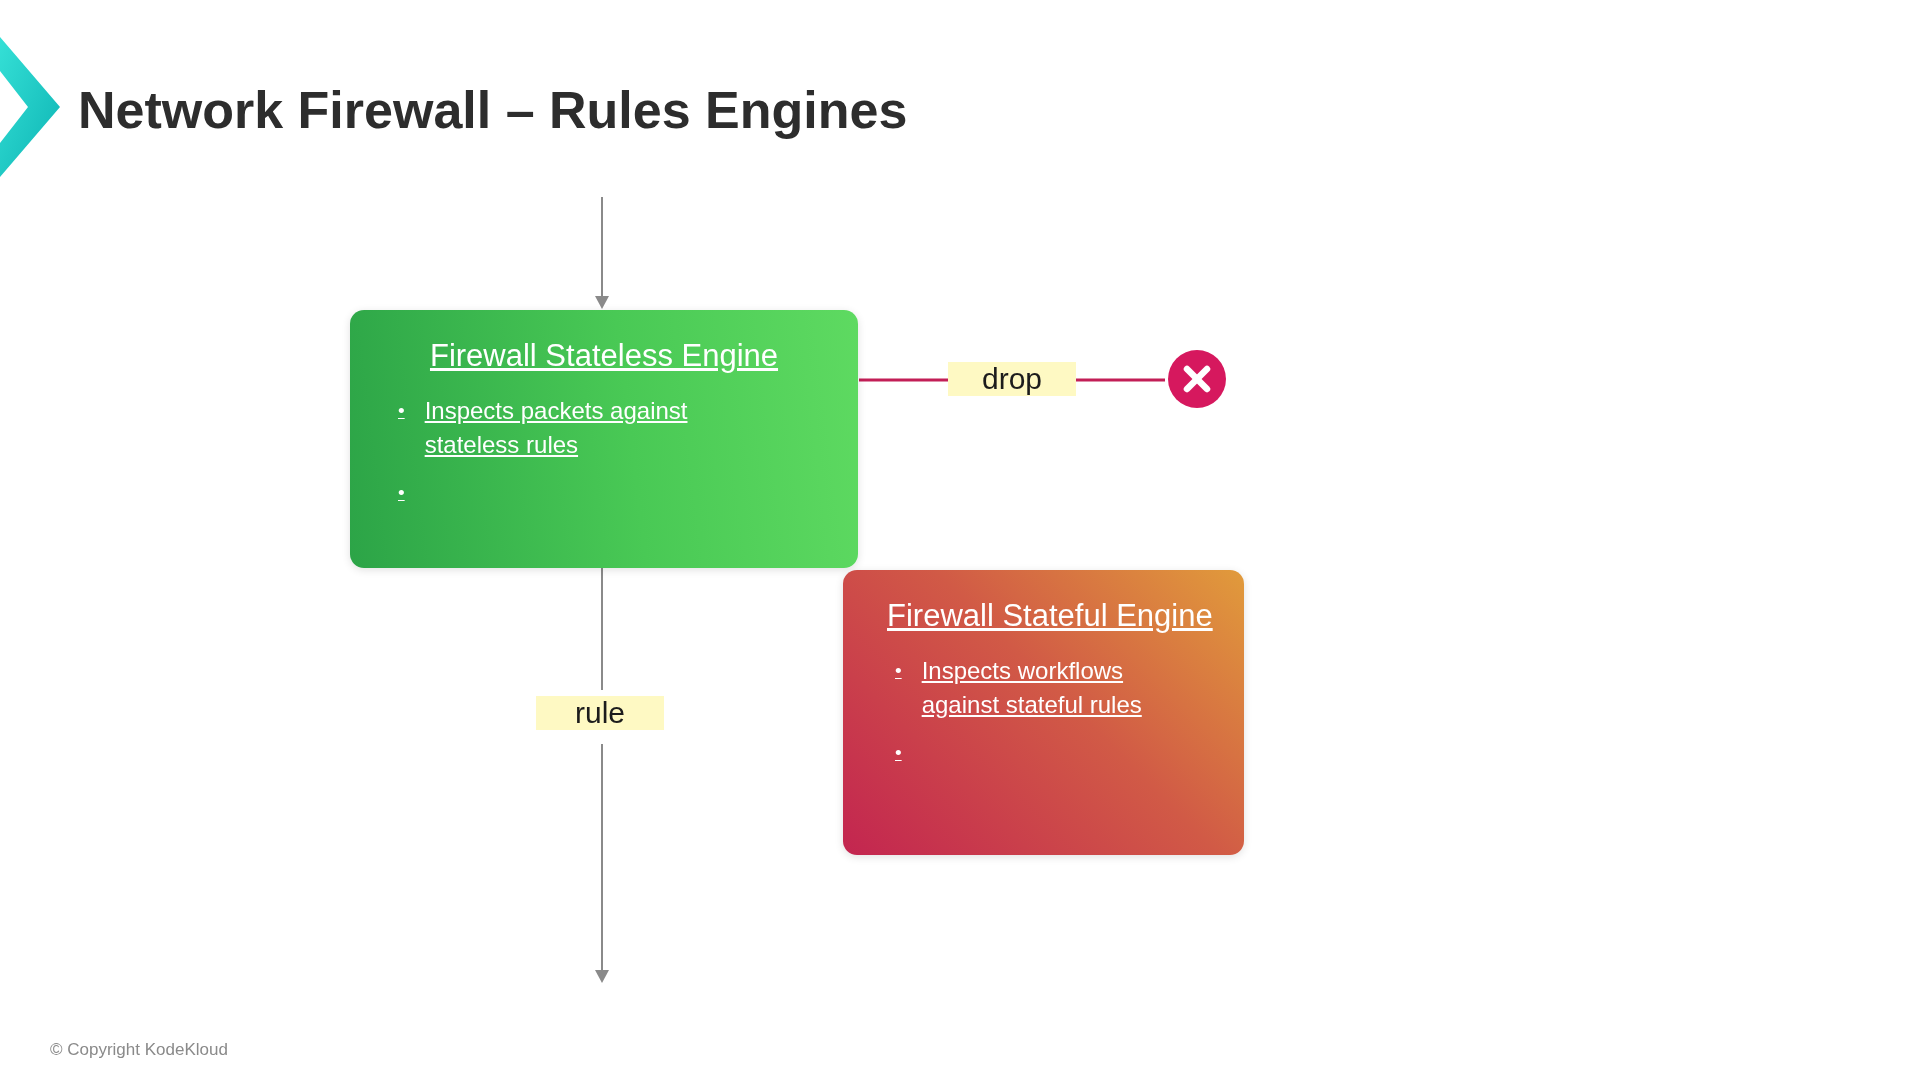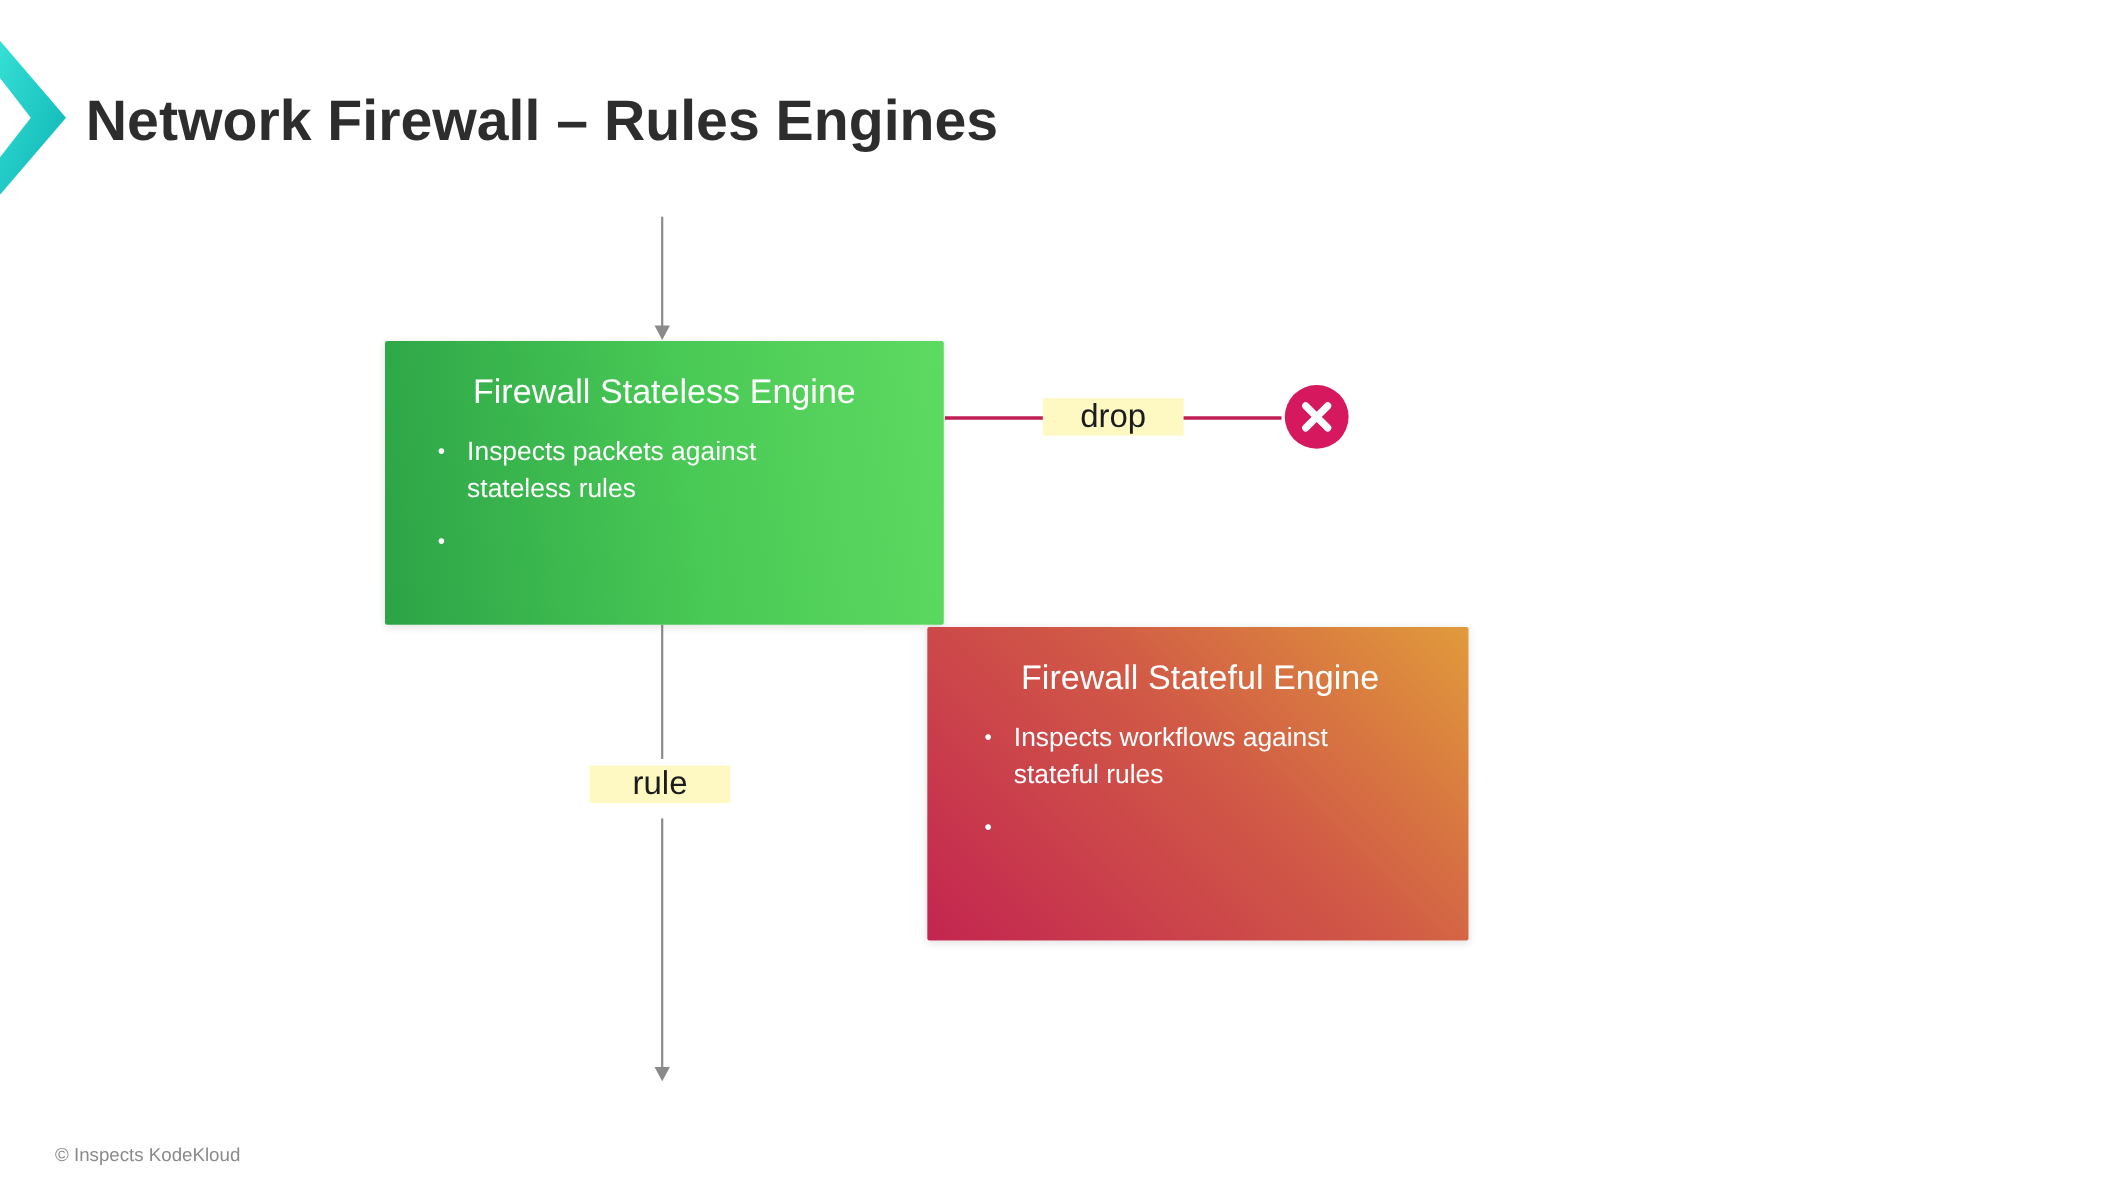--- a/index.html
+++ b/index.html
@@ -35,38 +35,39 @@
     position: absolute;
     left: 0;
     top: 0;
     width: 1920px;
     height: 1080px;
     pointer-events: none;
   }
 
   .engine-box {
     position: absolute;
-    border-radius: 2px;
+    border-radius: 14px;
     color: #ffffff;
     padding: 28px 40px 24px 40px;
     box-shadow: 0 2px 8px rgba(0,0,0,0.12);
+    text-decoration: underline;
   }
 
   .stateless-box {
     left: 350px;
     top: 310px;
     width: 508px;
     height: 258px;
     background: linear-gradient(83deg, #2ca447 0%, #49c955 55%, #5eda61 100%);
   }
 
   .stateful-box {
     left: 843px;
     top: 570px;
-    width: 492px;
+    width: 401px;
     height: 285px;
     background: linear-gradient(45deg, #c32550 0%, #d15a46 55%, #e19b3b 100%);
     padding-left: 44px;
   }
 
   .engine-title {
     text-align: center;
     font-size: 31px;
     font-weight: 500;
     margin-bottom: 20px;
@@ -189,15 +190,15 @@
       </div>
       <div class="bullet">
         <span class="dot">•</span>
       </div>
     </div>
   </div>
 
   <div class="flow-label drop-label">drop</div>
   <div class="flow-label pass-label">rule</div>
 
-  <div class="copyright">© Inspects KodeKloud</div>
+  <div class="copyright">© Copyright KodeKloud</div>
 
 </div>
 
 </body></html>

